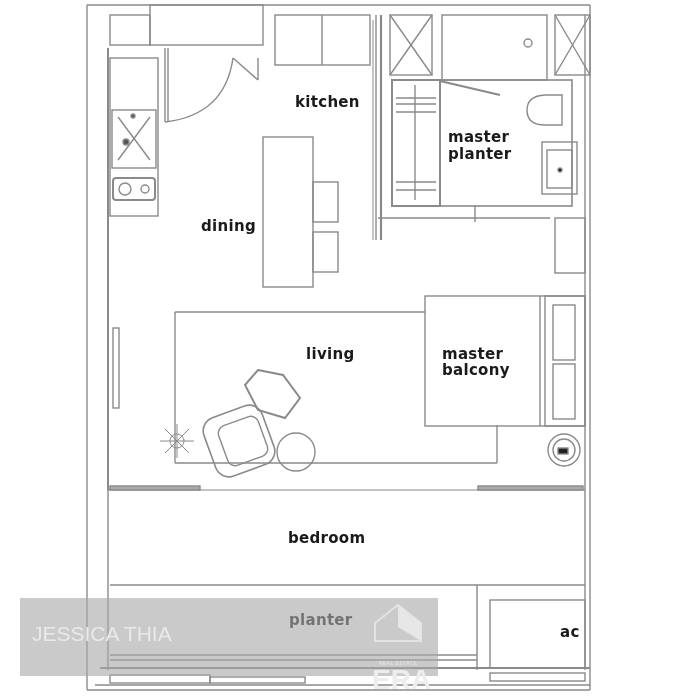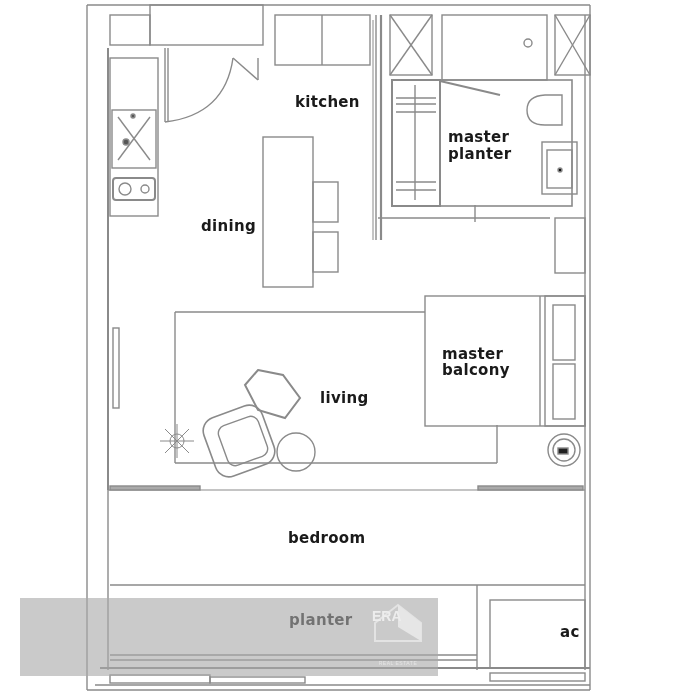--- a/index.html
+++ b/index.html
@@ -2,21 +2,21 @@
 <html><head>
 <meta charset="utf-8">
 <style>
   html,body{margin:0;padding:0;background:#fff;}
   #stage{position:relative;width:697px;height:697px;background:#fff;overflow:hidden;font-family:"DejaVu Sans",sans-serif;}
   svg#plan{position:absolute;left:0;top:0;}
   .lbl{position:absolute;font-family:"DejaVu Sans",sans-serif;font-size:15px;font-weight:bold;color:#1a1a1a;line-height:17px;white-space:nowrap;letter-spacing:0.3px;}
   #wm{position:absolute;left:20px;top:598px;width:418px;height:78px;background:rgba(170,170,170,0.62);}
   #wm-name{position:absolute;left:32px;top:622px;font-family:"Liberation Sans",sans-serif;font-size:21px;color:#e9e9e9;letter-spacing:0px;}
   #wm-logo{position:absolute;left:371px;top:603px;width:54px;height:70px;}
-  #wm-era{position:absolute;left:372px;top:608px;width:52px;text-align:left;font-family:"Liberation Sans",sans-serif;font-weight:bold;font-size:14px;color:#ededed;}
+  #wm-era{position:absolute;left:372px;top:664px;width:52px;text-align:center;font-family:"Liberation Sans",sans-serif;font-weight:bold;font-size:28px;color:#ededed;}
   #wm-sub{position:absolute;left:372px;top:660px;width:52px;text-align:center;font-family:"Liberation Sans",sans-serif;font-size:5px;color:#e5e5e5;letter-spacing:0.5px;}
 </style>
 </head>
 <body>
 
 <div id="stage">
   <svg id="plan" width="697" height="697" viewBox="0 0 697 697" fill="none" stroke="#8a8a8a" stroke-width="1.4">
 
     <g>
       <line x1="87" y1="5" x2="590" y2="5"></line>
@@ -153,27 +153,28 @@
       <rect x="110" y="675" width="100" height="8"></rect>
       <rect x="210" y="677" width="95" height="6"></rect>
       <rect x="490" y="673" width="95" height="8"></rect>
     </g>
   </svg>
 
   <div class="lbl" style="left:295px;top:94px;">kitchen</div>
   <div class="lbl" style="left:201px;top:218px;">dining</div>
   <div class="lbl" style="left:448px;top:129px;">master</div>
   <div class="lbl" style="left:448px;top:146px;">planter</div>
-  <div class="lbl" style="left:320px;top:346px;margin-top:44px;">living</div>
+  <div class="lbl" style="left:306px;top:346px;">living</div>
   <div class="lbl" style="left:442px;top:346px;">master</div>
   <div class="lbl" style="left:442px;top:362px;">balcony</div>
   <div class="lbl" style="left:288px;top:530px;">bedroom</div>
   <div class="lbl" style="left:289px;top:612px;">planter</div>
   <div class="lbl" style="left:528px;top:624px;margin-left:32px;">ac</div>
 
   <div id="wm"></div>
+  <div id="wm-name">JESSICA THIA</div>
   <svg id="wm-logo" viewBox="0 0 54 70">
     <path d="M4 20 L27 2 L50 20 L50 38 L4 38 Z" fill="none" stroke="#e3e3e3" stroke-width="2"></path>
     <path d="M27 2 L27 24 L50 38 L50 20 Z" fill="#e6e6e6"></path>
   </svg>
   <div id="wm-era">ERA</div>
   <div id="wm-sub">REAL ESTATE</div>
 </div>
 
 </body></html>

